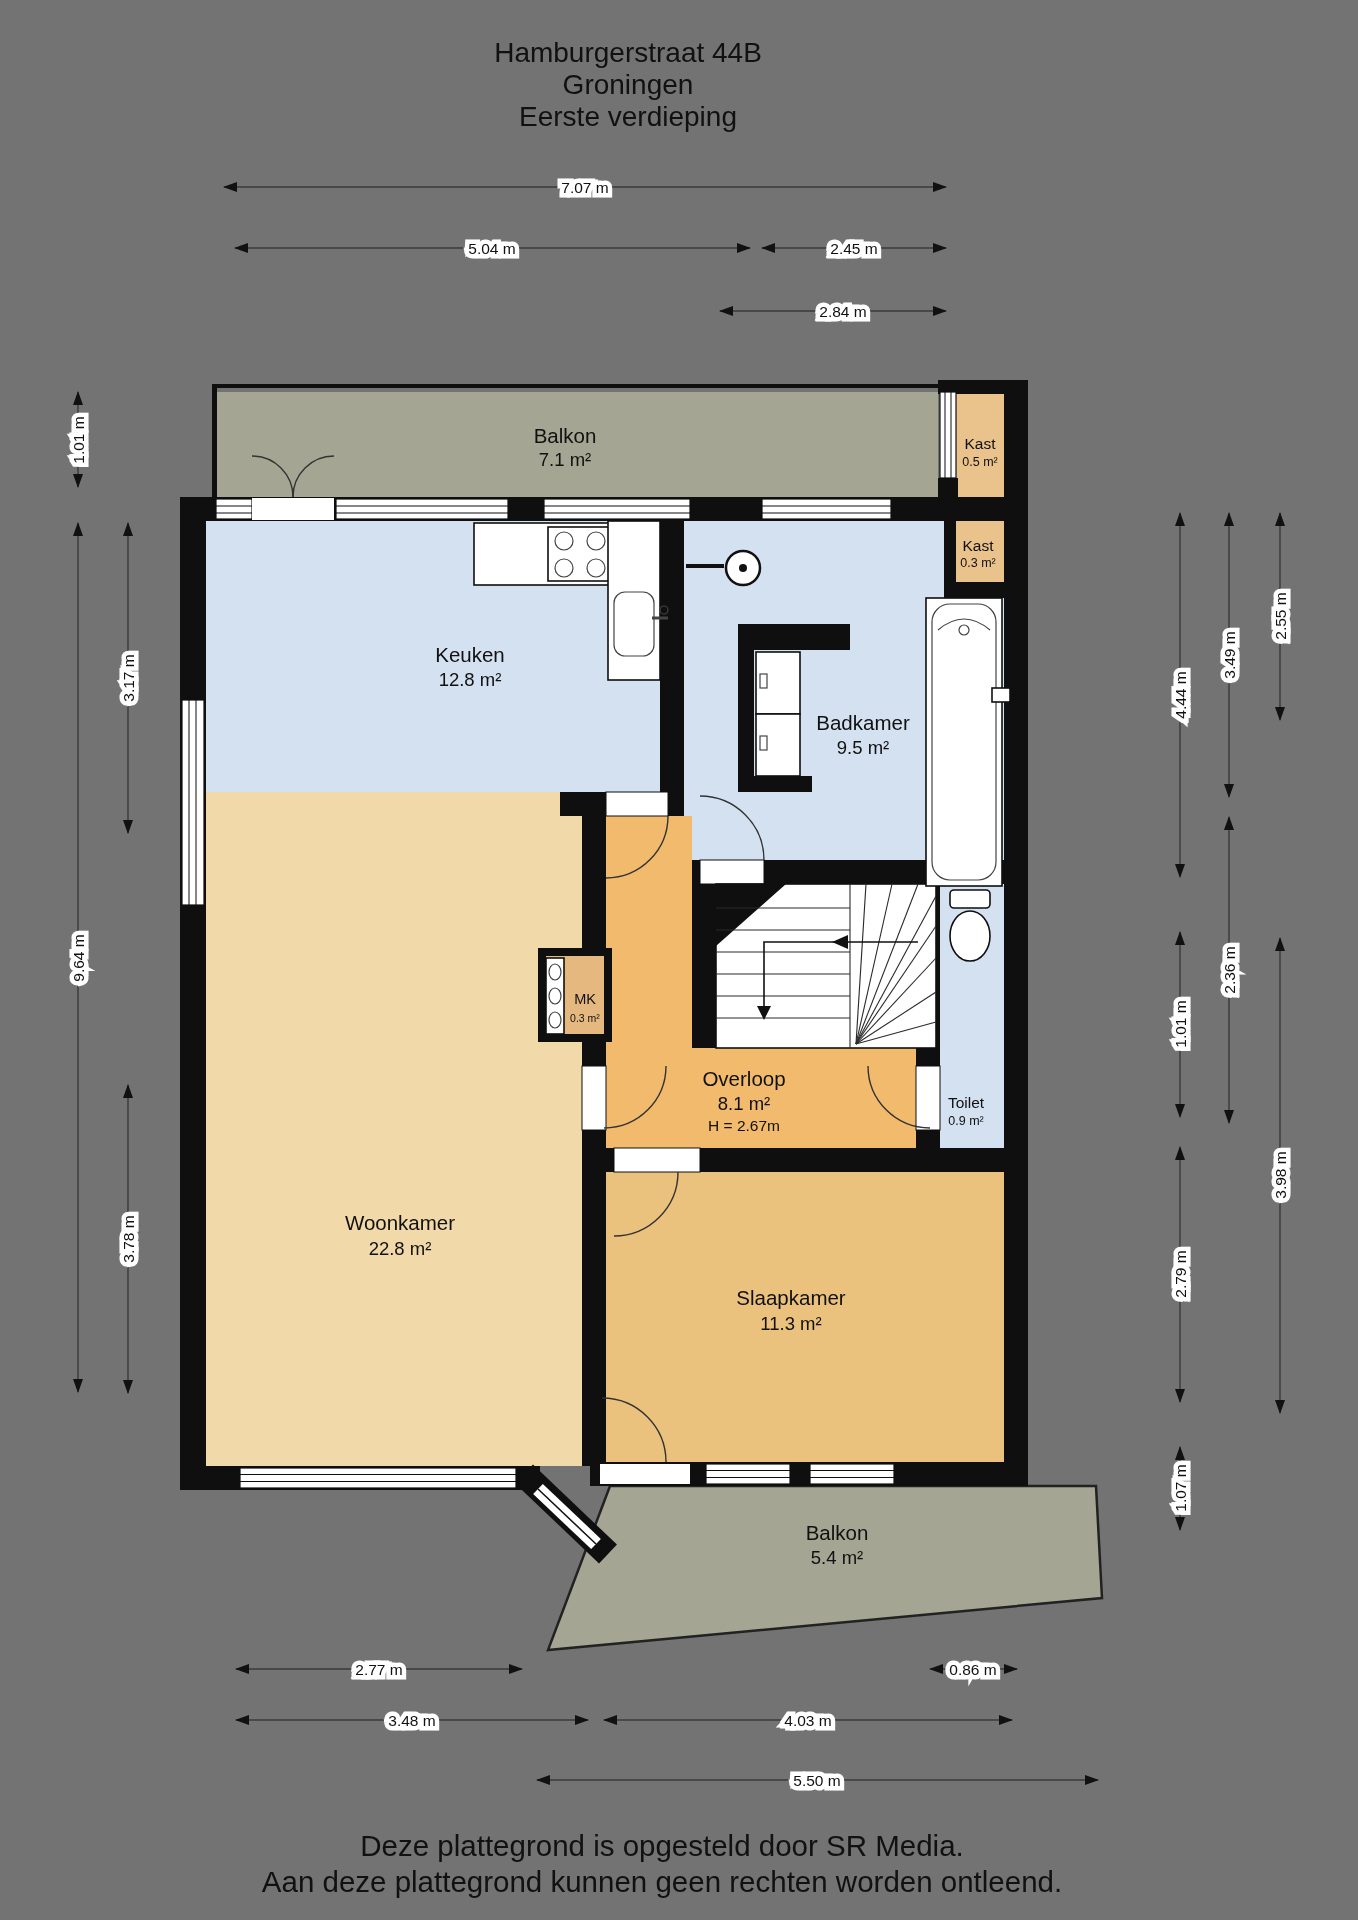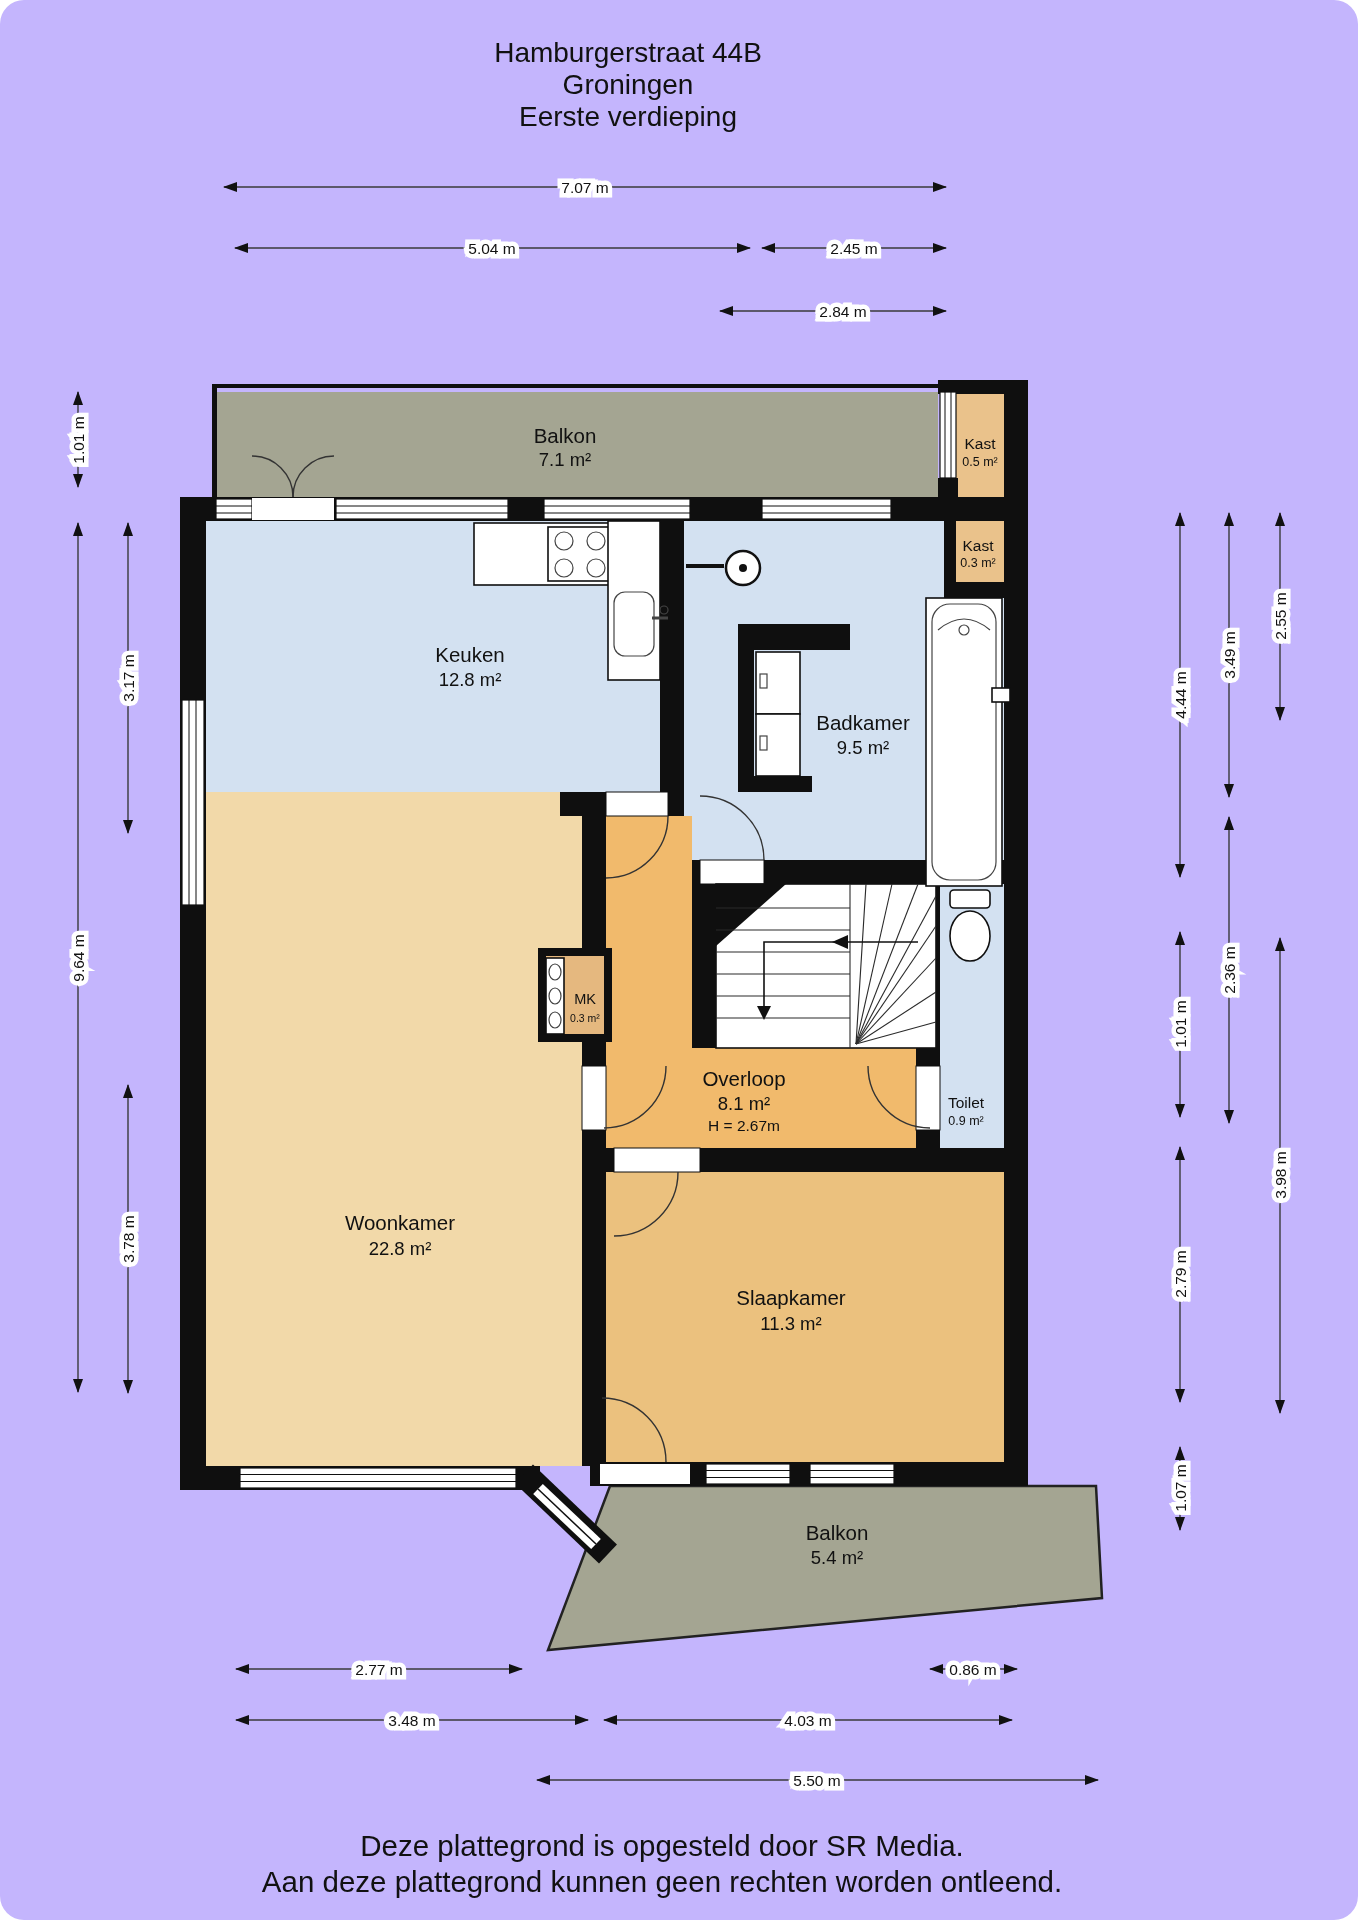--- a/index.html
+++ b/index.html
@@ -1,17 +1,17 @@
 <!DOCTYPE html>
 <html><head>
 <meta charset="utf-8">
 <style>
   html,body{margin:0;padding:0;background:#ffffff;}
-  #canvas{position:relative;width:1358px;height:1920px;background:#c4b5fd;overflow:hidden;
-          font-family:"Liberation Sans", sans-serif;border-radius:24px;}
+  #canvas{position:relative;width:1358px;height:1920px;background:#737373;overflow:hidden;
+          font-family:"Liberation Sans", sans-serif;}
   svg text{font-family:"Liberation Sans", sans-serif;fill:#111;}
   .t-title{font-size:28px;}
   .t-footer{font-size:29.5px;}
   .t-room{font-size:20.5px;}
   .t-area{font-size:18.5px;}
   .t-small{font-size:15.5px;}
   .t-small2{font-size:12.5px;}
   .t-mk{font-size:14.5px;}
   .t-mk2{font-size:10.5px;}
   .t-dim{font-size:15.5px;paint-order:stroke;stroke:#ffffff;stroke-width:9px;fill:#111;}

